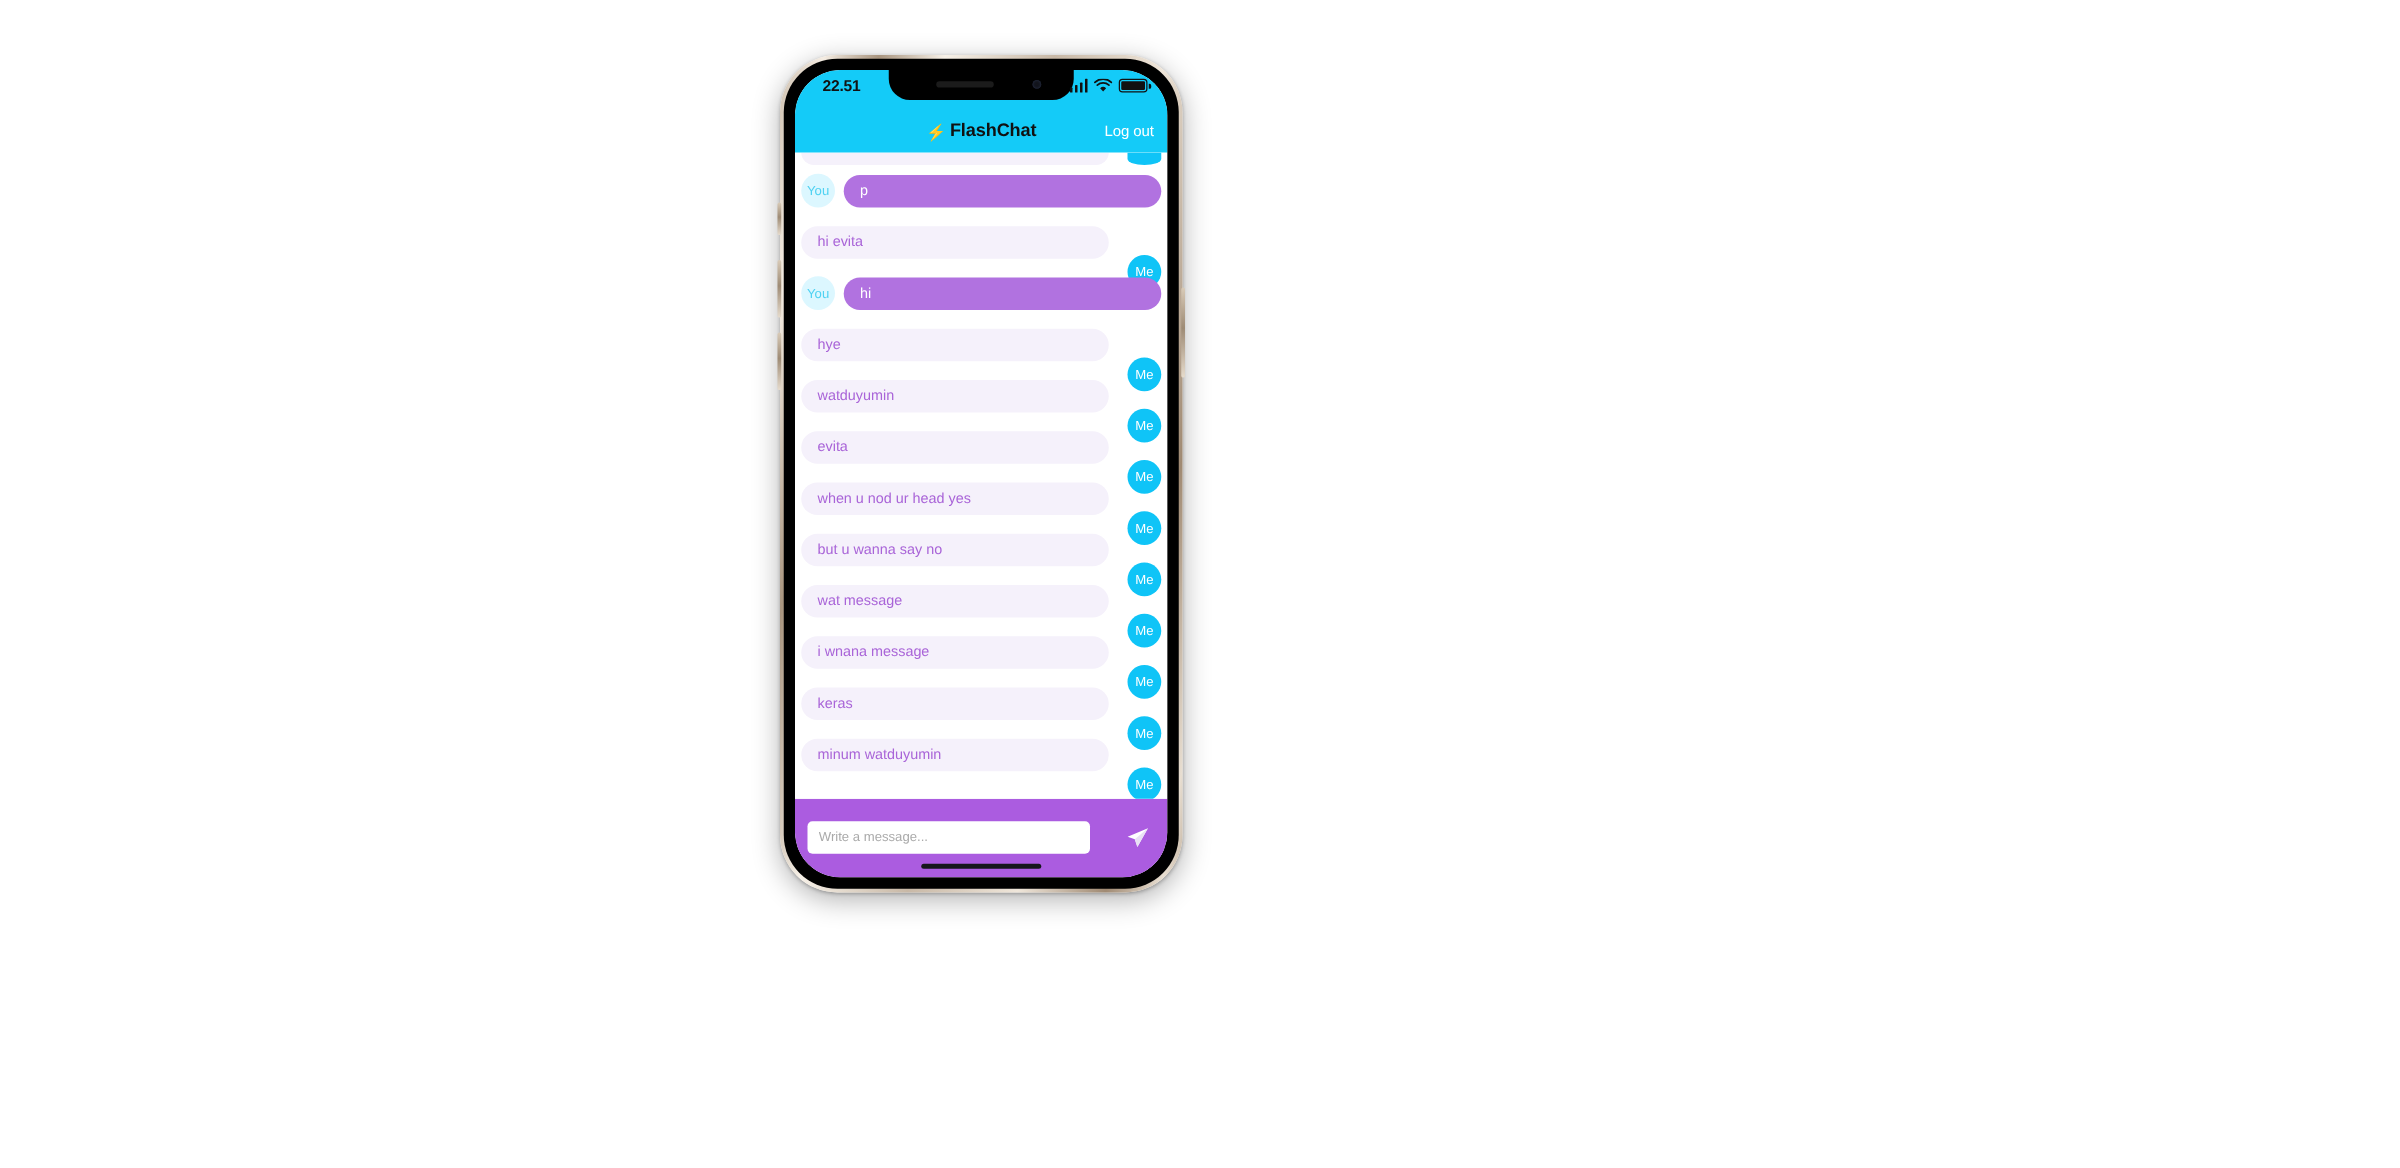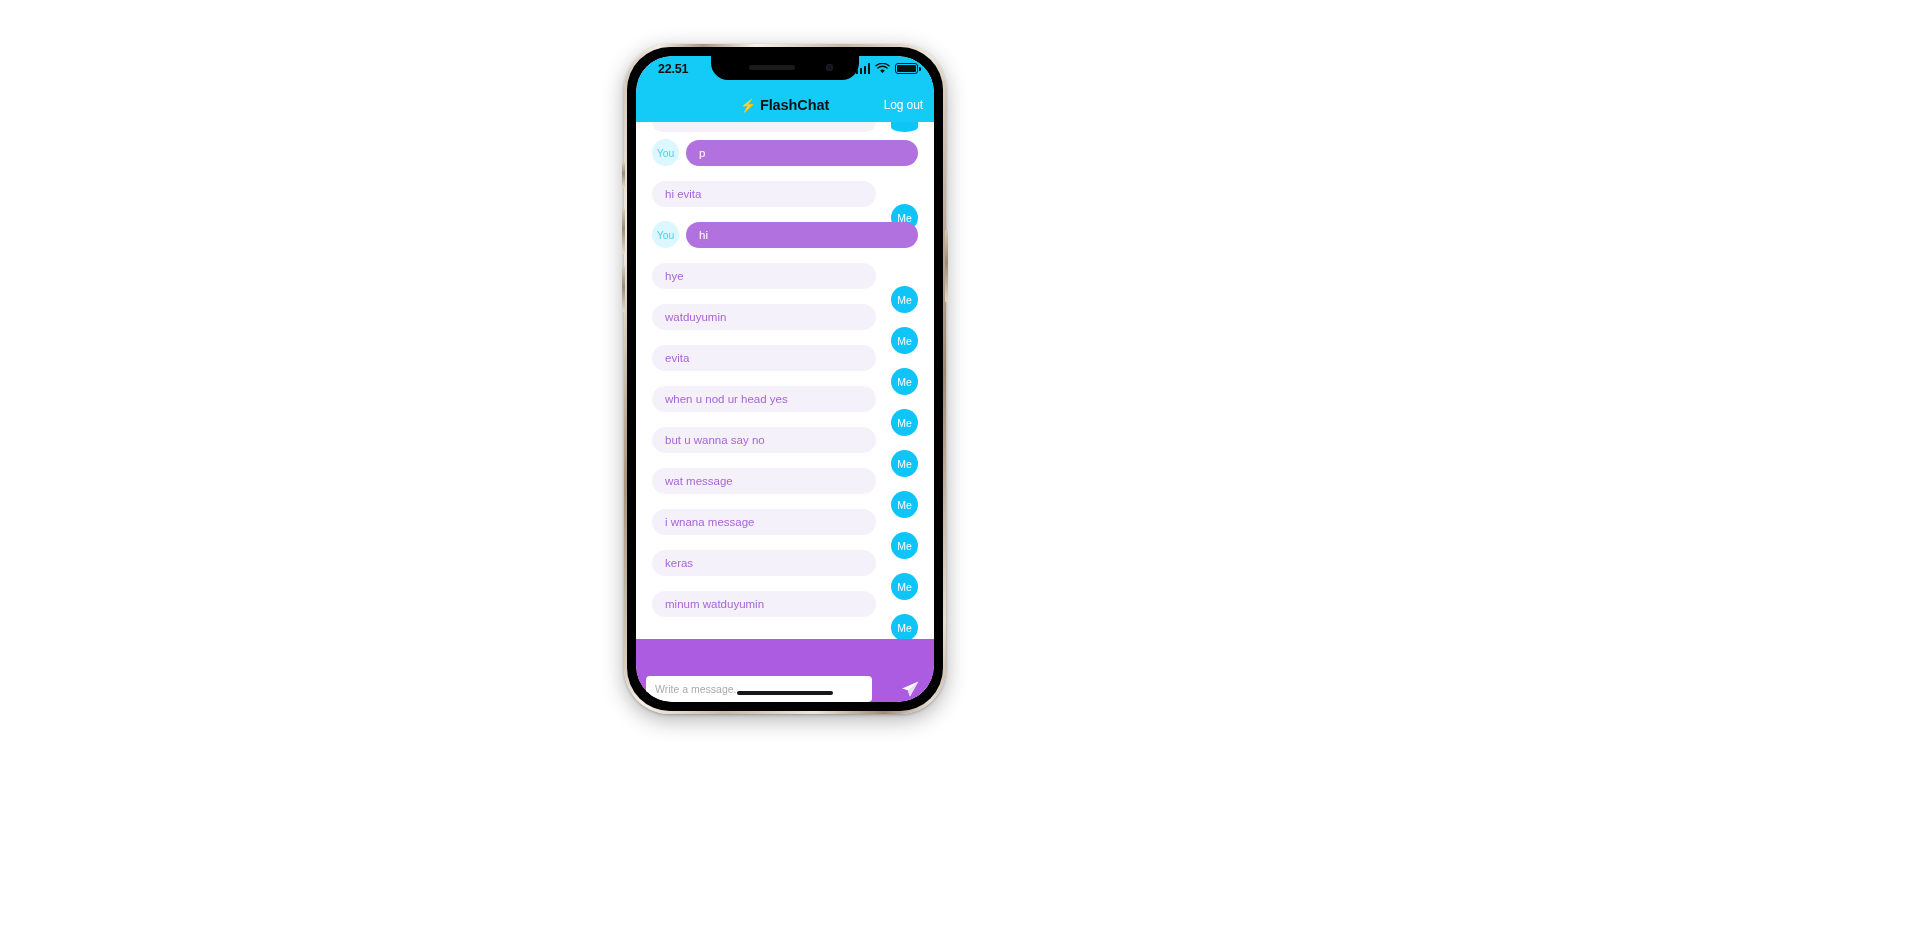--- a/index.html
+++ b/index.html
@@ -176,21 +176,21 @@
     flex: 1 1 auto;
     background: #ffffff;
     overflow: hidden;
     padding: 0 0 2px 0;
     position: relative;
   }
 
   .msg-row {
     display: flex;
     align-items: center;
-    padding: 0 16px;
+    padding: 0 5px;
     height: 41px;
   }
   .msg-row.partial { height: 10px; overflow: hidden; align-items: flex-end; }
 
   
   .msg-row.incoming { justify-content: flex-start; gap: 7px; }
   .you-badge {
     flex: 0 0 auto;
     width: 27px; height: 27px;
     border-radius: 50%;
@@ -241,22 +241,22 @@
   
   .partial .bubble-out { height: 10px; border-radius: 0 0 14px 14px; }
   .partial .me-badge { height: 10px; border-radius: 0 0 50% 50%; width:27px; }
 
   
   #composer {
     flex: 0 0 auto;
     height: 63px;
     background: #ab5ce0;
     display: flex;
-    align-items: flex-end;
-    padding: 10px 10px 0 10px;
+    align-items: center;
+    padding: 10px 10px 12px 10px;
     gap: 24px;
   }
   #message-input {
     flex: 1 1 auto;
     height: 26px;
     border: none;
     border-radius: 4px;
     background: #ffffff;
     padding: 0 9px;
     font-size: 10.5px;

